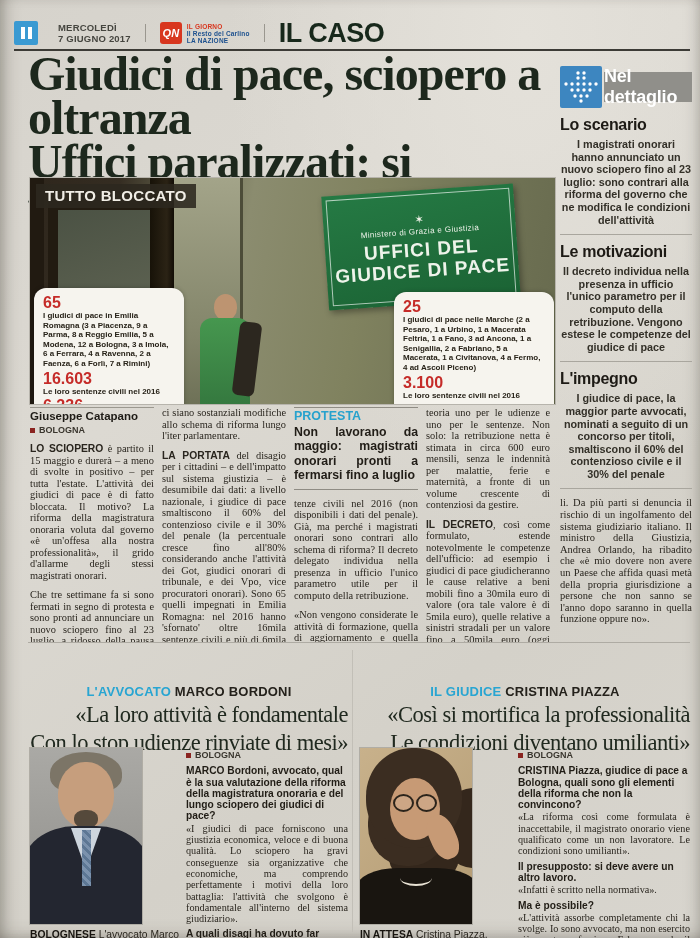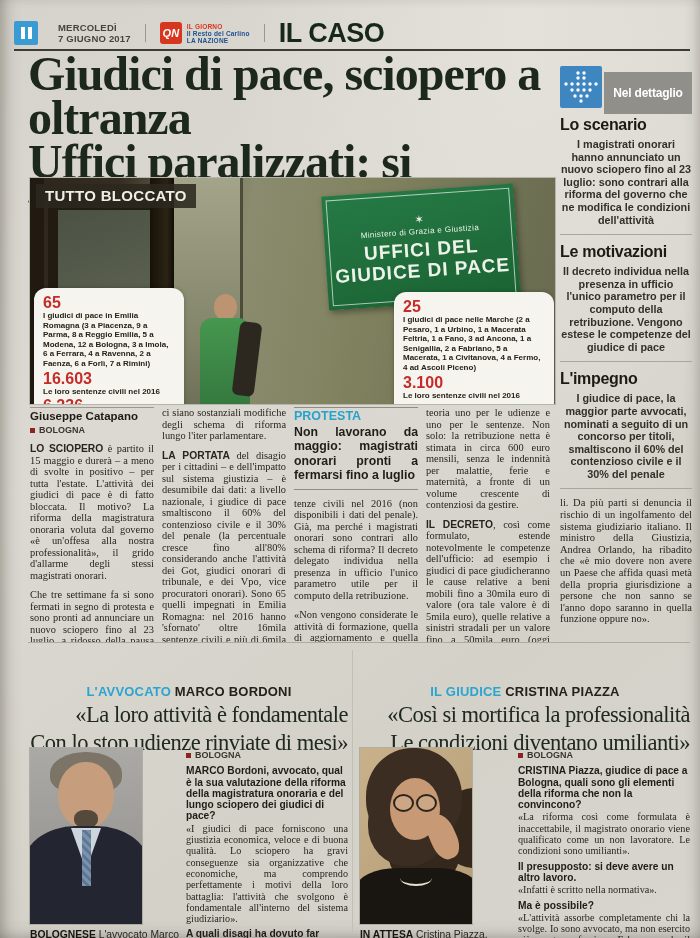--- a/index.html
+++ b/index.html
@@ -53,21 +53,21 @@
   .stats{position:absolute;background:#f6f4ee;border-radius:12px 12px 0 0;padding:6px 9px 4px;box-shadow:0 0 4px rgba(0,0,0,.25);}
   .stats-left{left:4px;top:110px;width:132px;height:116px;}
   .stats-right{left:364px;top:114px;width:142px;height:112px;}
   .stat-num{color:#c52b28;font-weight:bold;font-size:16px;line-height:17px;}
   .stat-cap{color:#272218;font-weight:bold;font-size:8px;line-height:9.6px;margin-bottom:1px;}
 
   
   .sidebar{position:absolute;left:560px;top:62px;width:132px;height:568px;overflow:hidden;}
   .sb-head{position:relative;height:46px;}
   .sb-icon{position:absolute;left:0;top:4px;width:42px;height:42px;background:#3d86c0;border-radius:2px;display:flex;align-items:center;justify-content:center;}
-  .sb-bar{position:absolute;left:44px;top:10px;width:88px;height:42px;background:#908f8a;color:#fff;font-weight:bold;font-size:12px;display:flex;align-items:center;justify-content:center;letter-spacing:-.2px;}
+  .sb-bar{position:absolute;left:44px;top:10px;width:88px;height:30px;background:#908f8a;color:#fff;font-weight:bold;font-size:18px;display:flex;align-items:center;justify-content:center;letter-spacing:-.2px;}
   .sb-sec-title{font-weight:bold;font-size:16px;color:#1d1a15;margin:8px 0 4px;letter-spacing:-.3px;}
   .sb-sec-text{font-weight:bold;font-size:10.8px;line-height:12.6px;color:#333028;text-align:center;}
   .sb-rule{height:1px;background:#a9a69e;margin:8px 0 2px;}
   .sb-article{font-family:"Liberation Serif","DejaVu Serif",serif;font-size:10.5px;line-height:11.6px;text-align:justify;color:#29251e;margin-top:8px;}
   .sb-article p{margin:0 0 10px;}
   .lead-in{font-family:"Liberation Sans","DejaVu Sans",sans-serif;font-weight:bold;font-size:10.3px;}
 
   
   .cols{position:absolute;left:30px;top:407px;width:525px;height:236px;}
   .col{position:absolute;top:0;width:124px;height:236px;overflow:hidden;font-family:"Liberation Serif","DejaVu Serif",serif;font-size:10.4px;line-height:11.5px;text-align:justify;color:#29251e;}
@@ -230,21 +230,21 @@
     <div class="col c1">
       <div class="byline">Giuseppe Catapano</div>
       <div class="dateline">
           <span class="dl-sq"></span>
           <span>BOLOGNA</span>
         </div>
       <p><span class="lead-in">LO SCIOPERO</span><span> è partito il 15 maggio e durerà – a meno di svolte in positivo – per tutta l'estate. L'attività dei giudici di pace è di fatto bloccata. Il motivo? La riforma della magistratura onoraria voluta dal governo «è un'offesa alla nostra professionalità», il grido d'allarme degli stessi magistrati onorari.</span></p>
       <p>Che tre settimane fa si sono fermati in segno di protesta e sono pronti ad annunciare un nuovo sciopero fino al 23 luglio, a ridosso della pausa estiva. Conseguenza: uffici paralizzati (almeno) fino agli inizi di settembre, sempre che non</p>
     </div>
     <div class="col c2">
-      <p>ci siano sostanziali modifiche degli schema di riforma lungo l'iter parlamentare.</p>
+      <p>ci siano sostanziali modifiche allo schema di riforma lungo l'iter parlamentare.</p>
       <p><span class="lead-in">LA PORTATA</span><span> del disagio per i cittadini – e dell'impatto sul sistema giustizia – è desumibile dai dati: a livello nazionale, i giudice di pace smaltiscono il 60% del contenzioso civile e il 30% del penale (la percentuale cresce fino all'80% considerando anche l'attività dei Got, giudici onorari di tribunale, e dei Vpo, vice procuratori onorari). Sono 65 quelli impegnati in Emilia Romagna: nel 2016 hanno 'sfornato' oltre 16mila sentenze civili e più di 6mila penali. Nelle Marche, i 25 giudici di pace in attività hanno prodotto oltre 3mila sen-</span></p>
     </div>
     <div class="col c3">
       <div class="protest-box">
         <div class="protest-kicker">PROTESTA</div>
         <div class="protest-text">Non lavorano da maggio: magistrati onorari pronti a fermarsi fino a luglio</div>
       </div>
       <p>tenze civili nel 2016 (non disponibili i dati del penale). Già, ma perché i magistrati onorari sono contrari allo schema di riforma? Il decreto delegato individua nella presenza in ufficio l'unico parametro utile per il computo della retribuzione.</p>
       <p>«Non vengono considerate le attività di formazione, quella di aggiornamento e quella relativa allo studio dei casi», la sintesi dei giudici di pace. L'impegno è quantificato in due giorni a settimana, in</p>
     </div>

